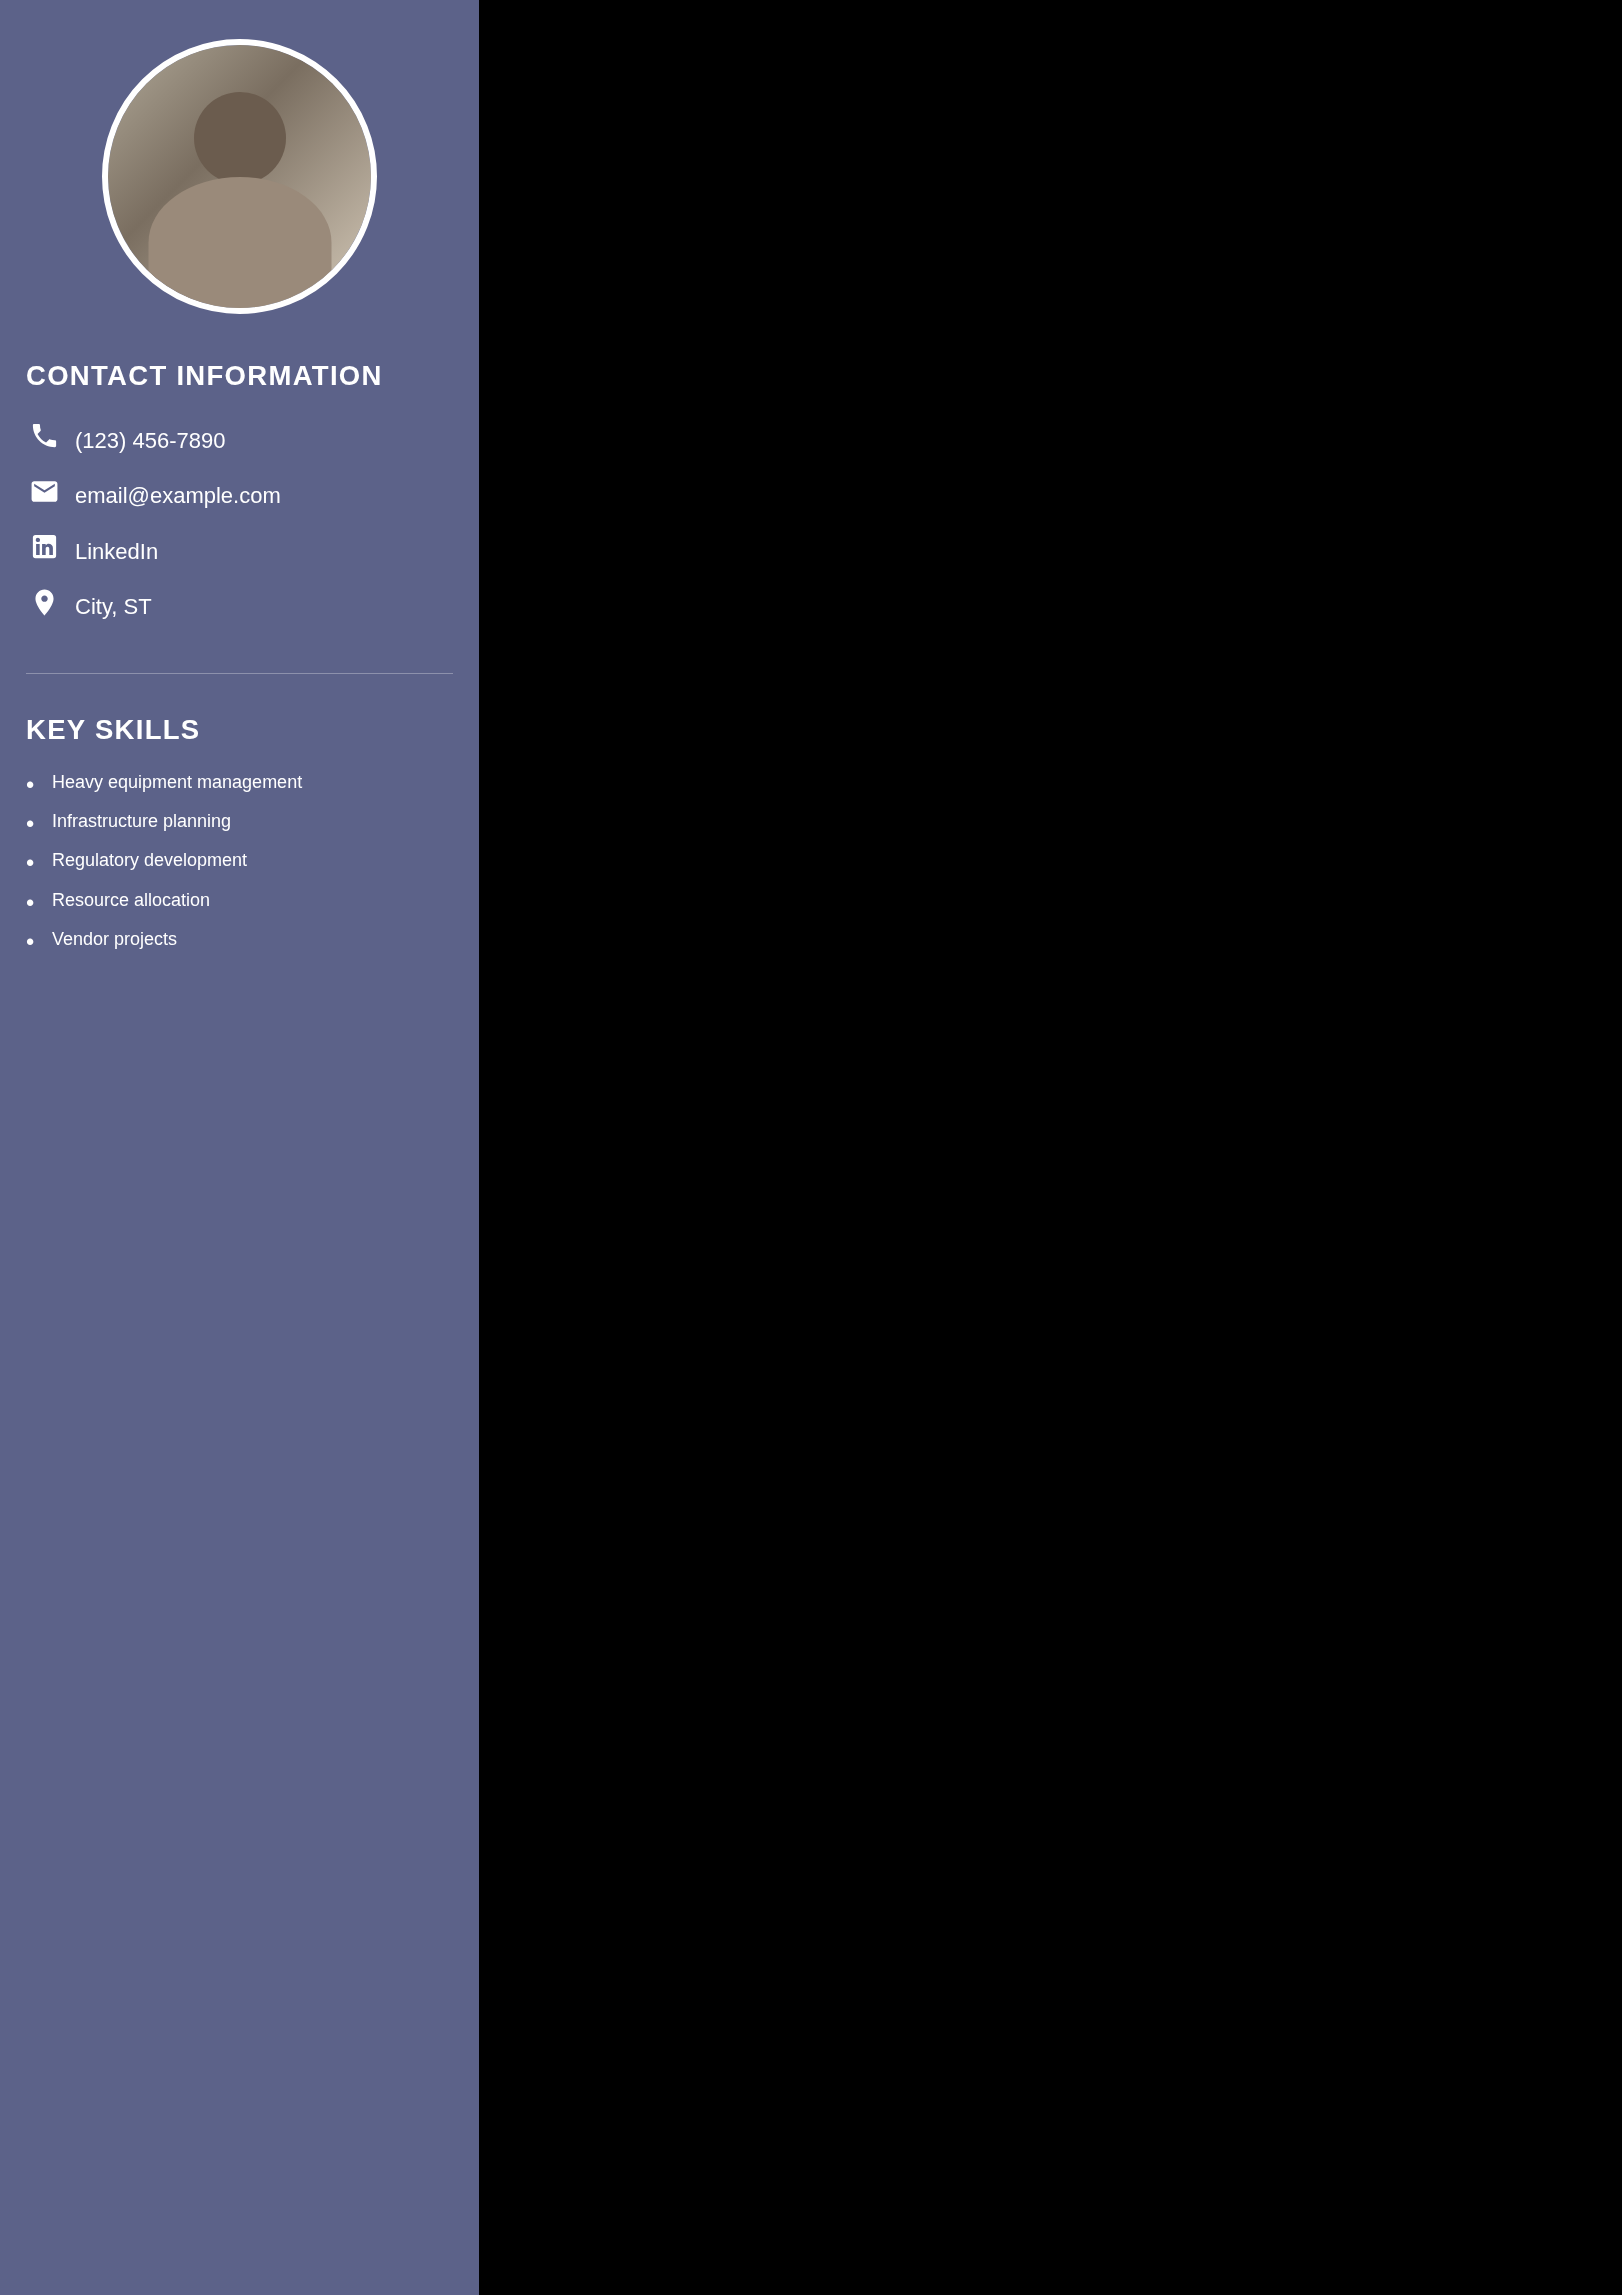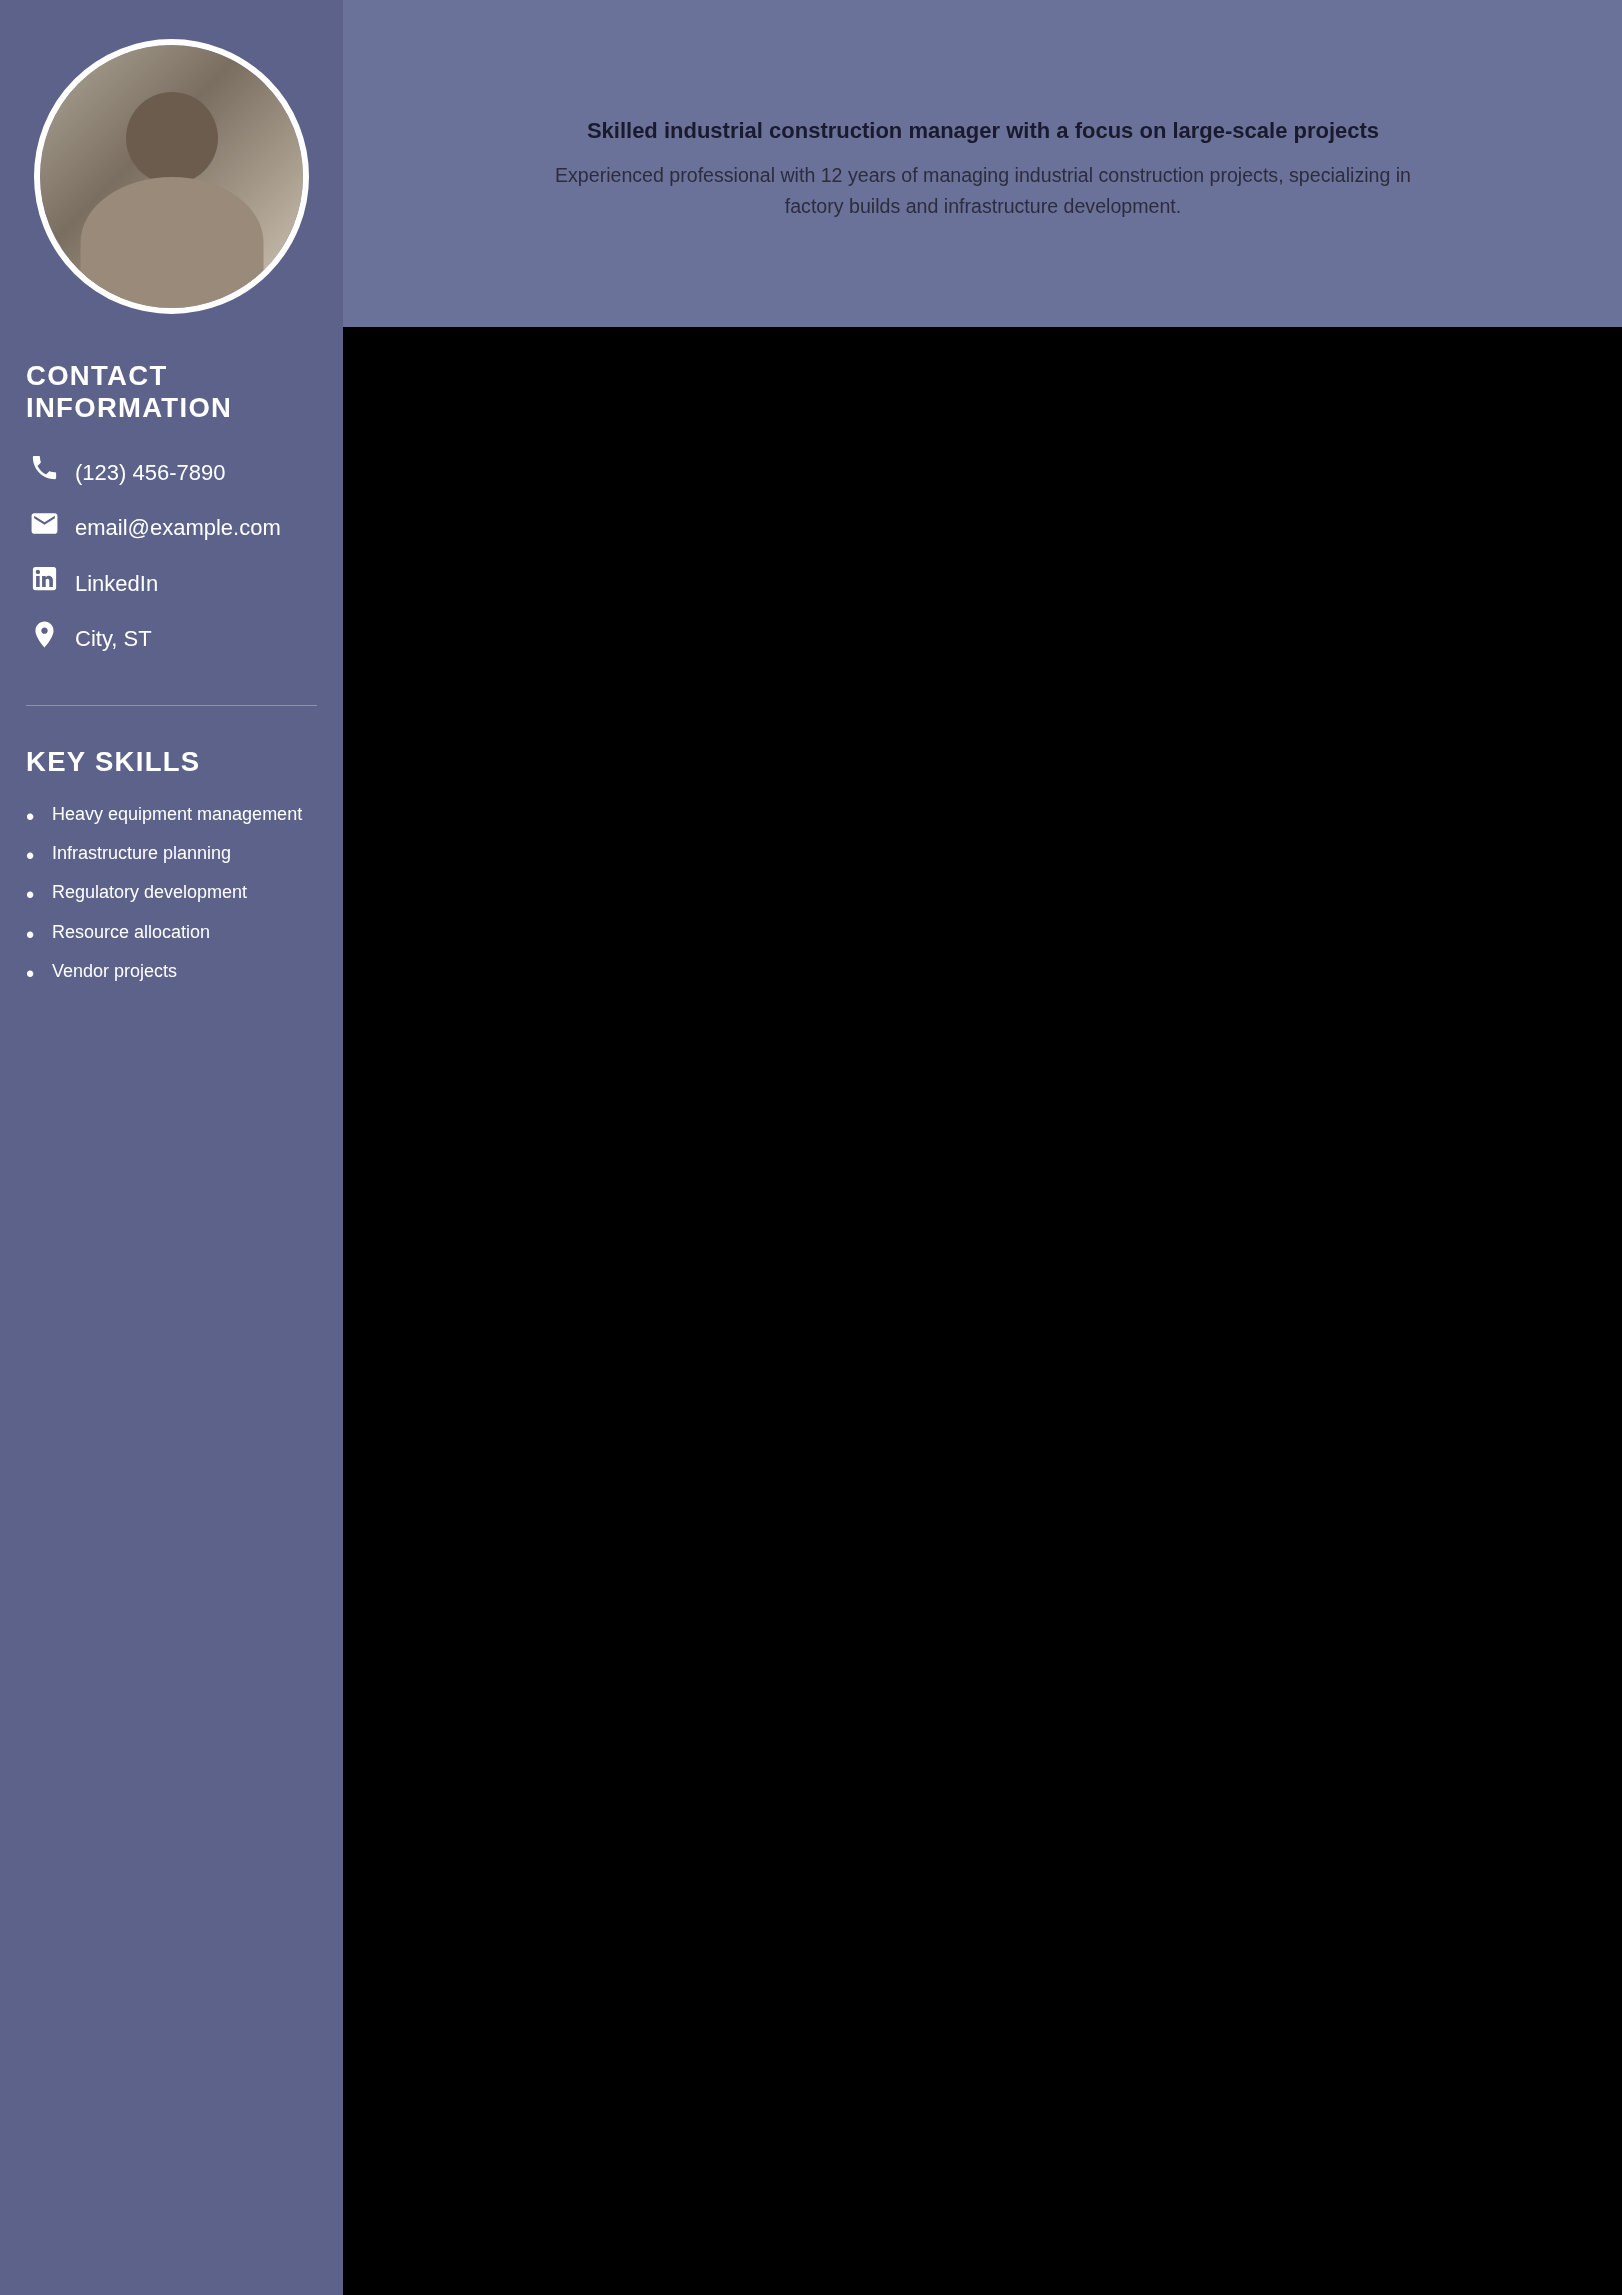--- a/index.html
+++ b/index.html
@@ -10,21 +10,21 @@
 
     body {
       width: 1623px;
       height: 2295px;
       font-family: Arial, sans-serif;
       display: flex;
       overflow: hidden;
     }
 
     .sidebar {
-      width: 343px;
+      width: 479px;
       min-height: 2295px;
       background-color: #5c6289;
       padding: 39px 26px;
       display: flex;
       flex-direction: column;
       align-items: flex-start;
     }
 
     .avatar-container {
       width: 275px;
@@ -247,21 +247,17 @@
     <li class="skills-list-item">Infrastructure planning</li>
     <li class="skills-list-item">Regulatory development</li>
     <li class="skills-list-item">Resource allocation</li>
     <li class="skills-list-item">Vendor projects</li>
   </ul>
 
 </div>
 
 <div class="main-content">
 
-  <div class="header-section">
-    <div class="tagline">Skilled industrial construction manager with a focus on large-scale projects</div>
-    <div class="summary">Experienced professional with 12 years of managing industrial construction projects, specializing in factory builds and infrastructure development.</div>
-  </div>
 
 
 
 </div>
 
 
 </body></html>

